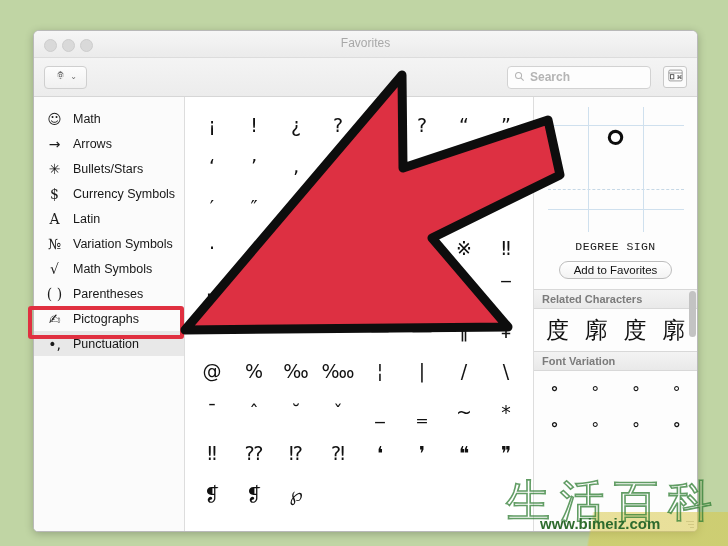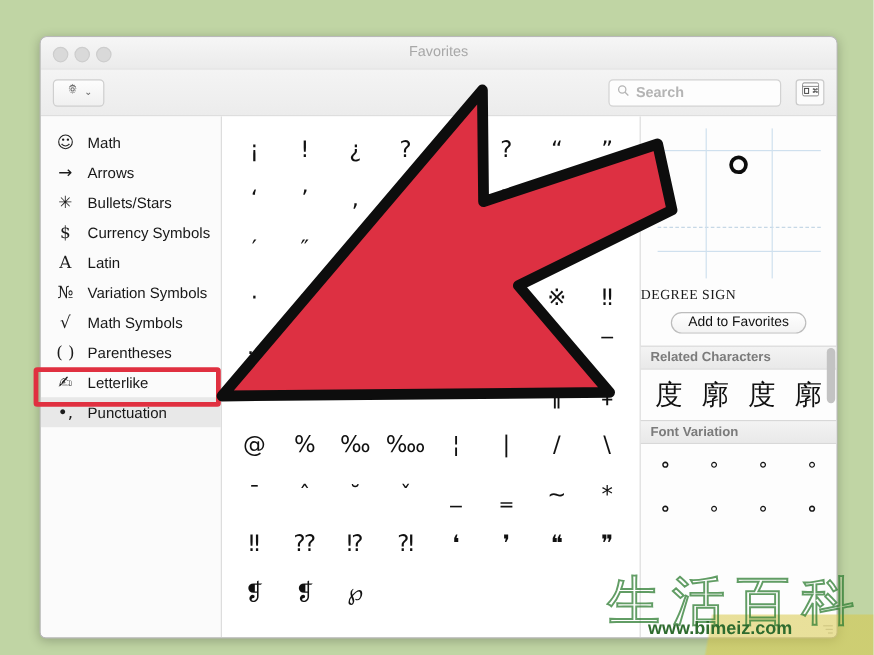--- a/index.html
+++ b/index.html
@@ -253,25 +253,26 @@
     position: absolute;
     left: 0; right: 0;
     top: 18px;
     text-align: center;
     font-size: 50px;
     line-height: 1;
     color: #0c0c0c;
     font-family: "DejaVu Sans", sans-serif;
   }
   #char-name {
+    text-align: center;
     font-size: 11.5px;
     color: #1a1a1a;
     letter-spacing: .4px;
     margin-top: 8px;
-    font-family: Liberation Serif, serif;
+    font-family: Liberation Mono, monospace;
   }
   #favorites-button {
     display: block;
     margin: 8px auto 0 auto;
     padding: 2px 14px;
     font-size: 11.5px;
     color: #121212;
     background: linear-gradient(#ffffff, #f3f3f3);
     border: 1px solid #bdbdbd;
     border-radius: 9px;
@@ -455,21 +456,21 @@
         <span class="side-label">Math Symbols</span>
       </div>
 
       <div class="side-item">
         <span class="side-icon serif">( )</span>
         <span class="side-label">Parentheses</span>
       </div>
 
       <div class="side-item">
         <span class="side-icon">✍</span>
-        <span class="side-label">Letterlike</span>
+        <span class="side-label">Pictographs</span>
       </div>
 
       <div class="side-item selected">
         <span class="side-icon">•,</span>
         <span class="side-label">Punctuation</span>
       </div>
 
     </div>
 
     <div id="grid-pane">

